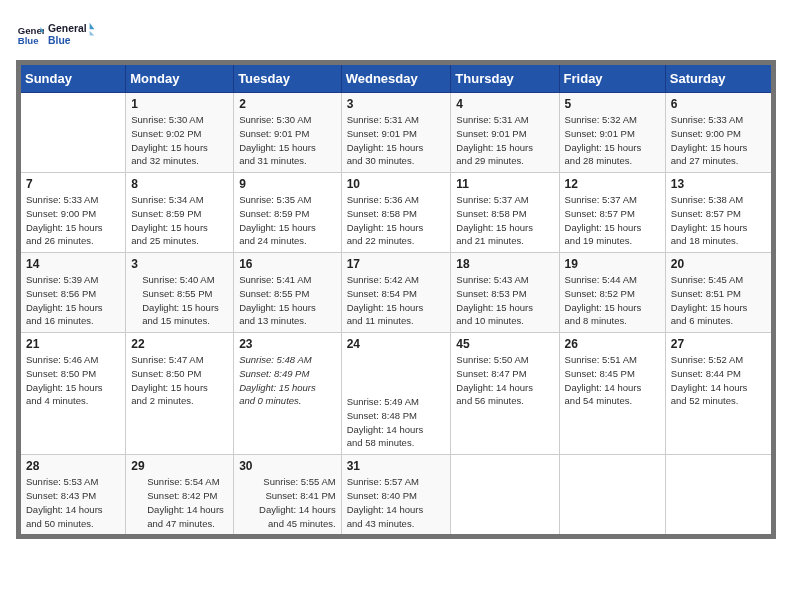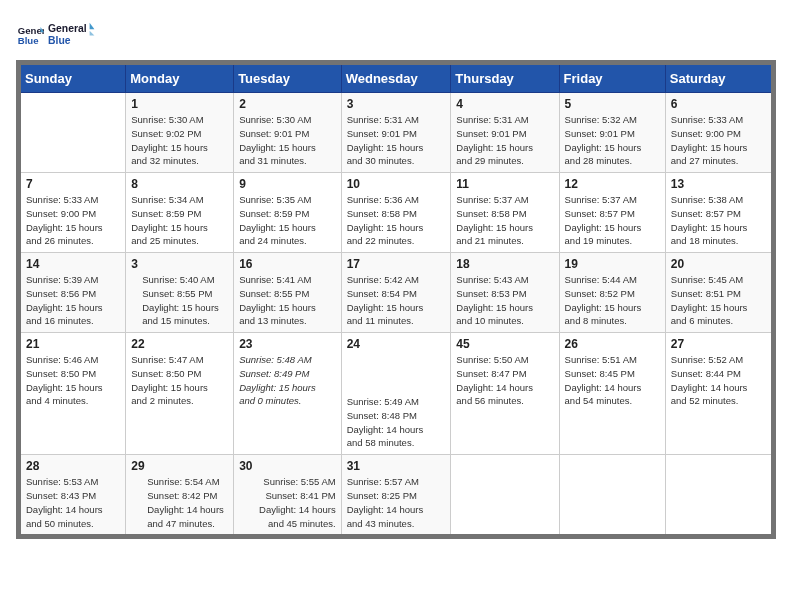--- a/index.html
+++ b/index.html
@@ -342,21 +342,21 @@
         <td>
           <span class="day-number">30</span>
           <div class="day-info" style="white-space: pre-line; text-align: right;">Sunrise: 5:55 AM
 Sunset: 8:41 PM
 Daylight: 14 hours
 and 45 minutes.</div>
         </td>
         <td>
           <span class="day-number">31</span>
           <div class="day-info" style="white-space: pre-line;">Sunrise: 5:57 AM
-Sunset: 8:25 PM
+Sunset: 8:40 PM
 Daylight: 14 hours
 and 43 minutes.</div>
         </td>
         <td class="empty-cell"></td>
         <td class="empty-cell"></td>
         <td class="empty-cell"></td>
       </tr>
     </tbody>
 </table>
 

